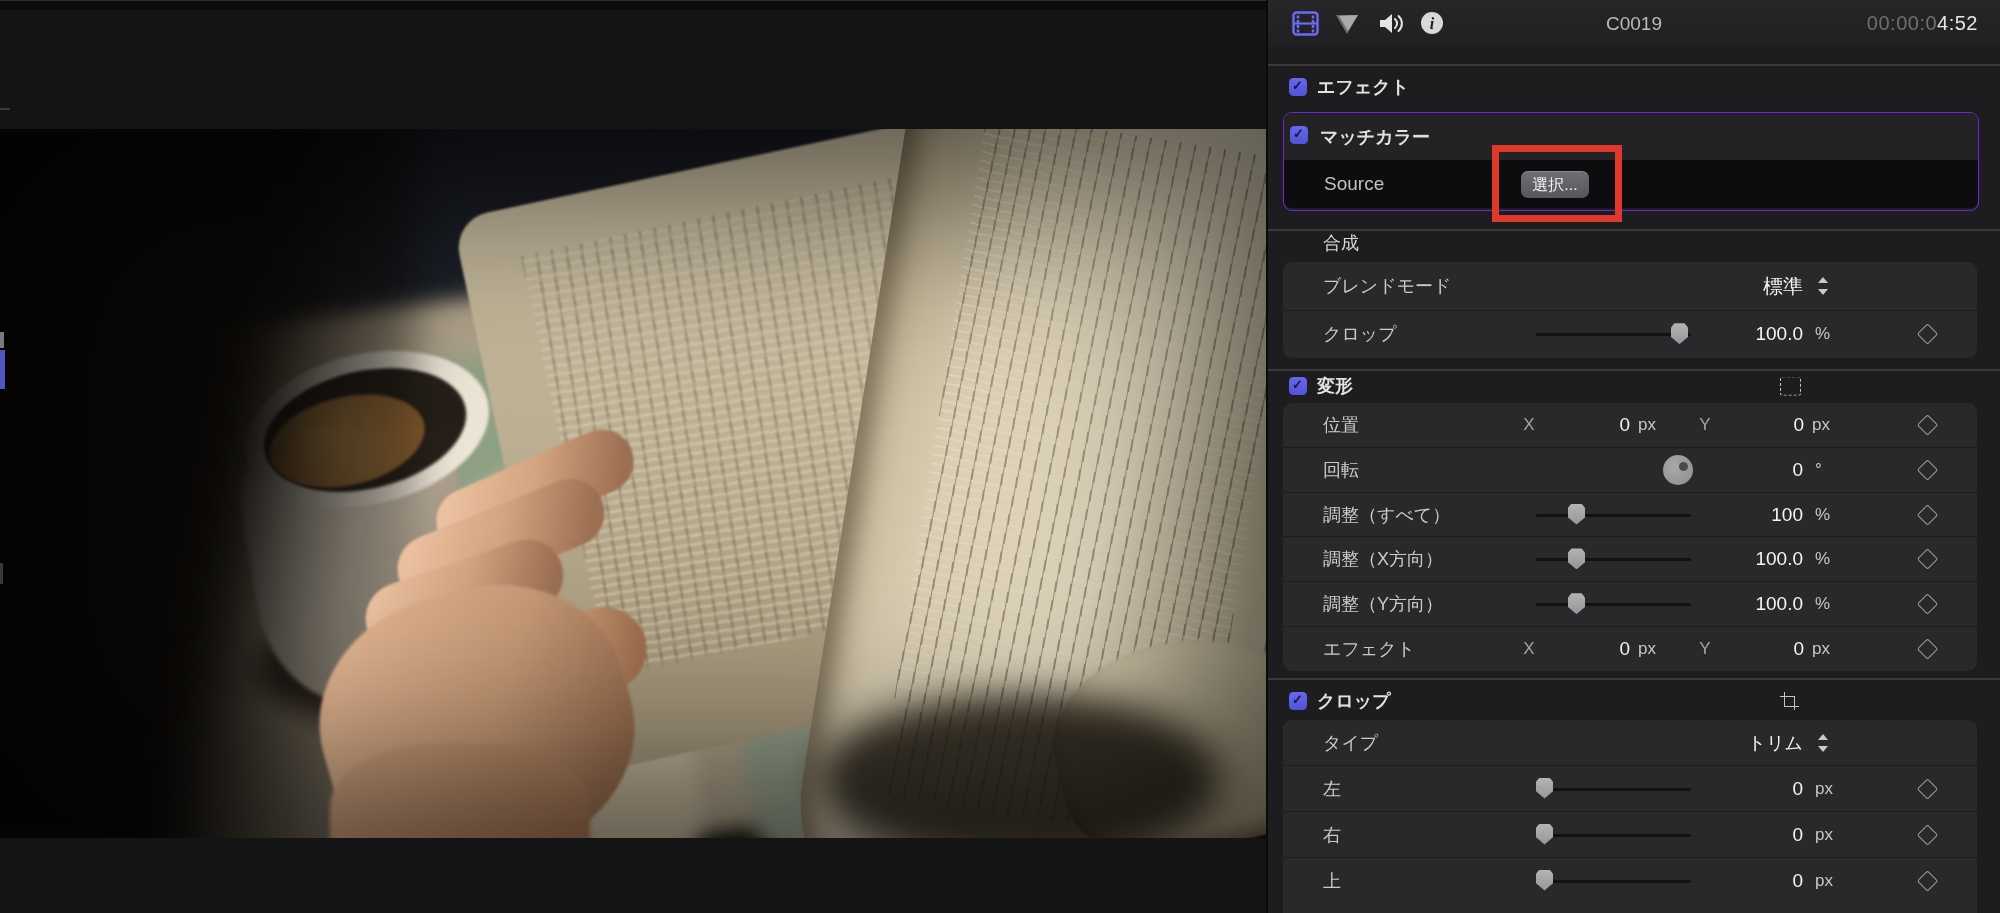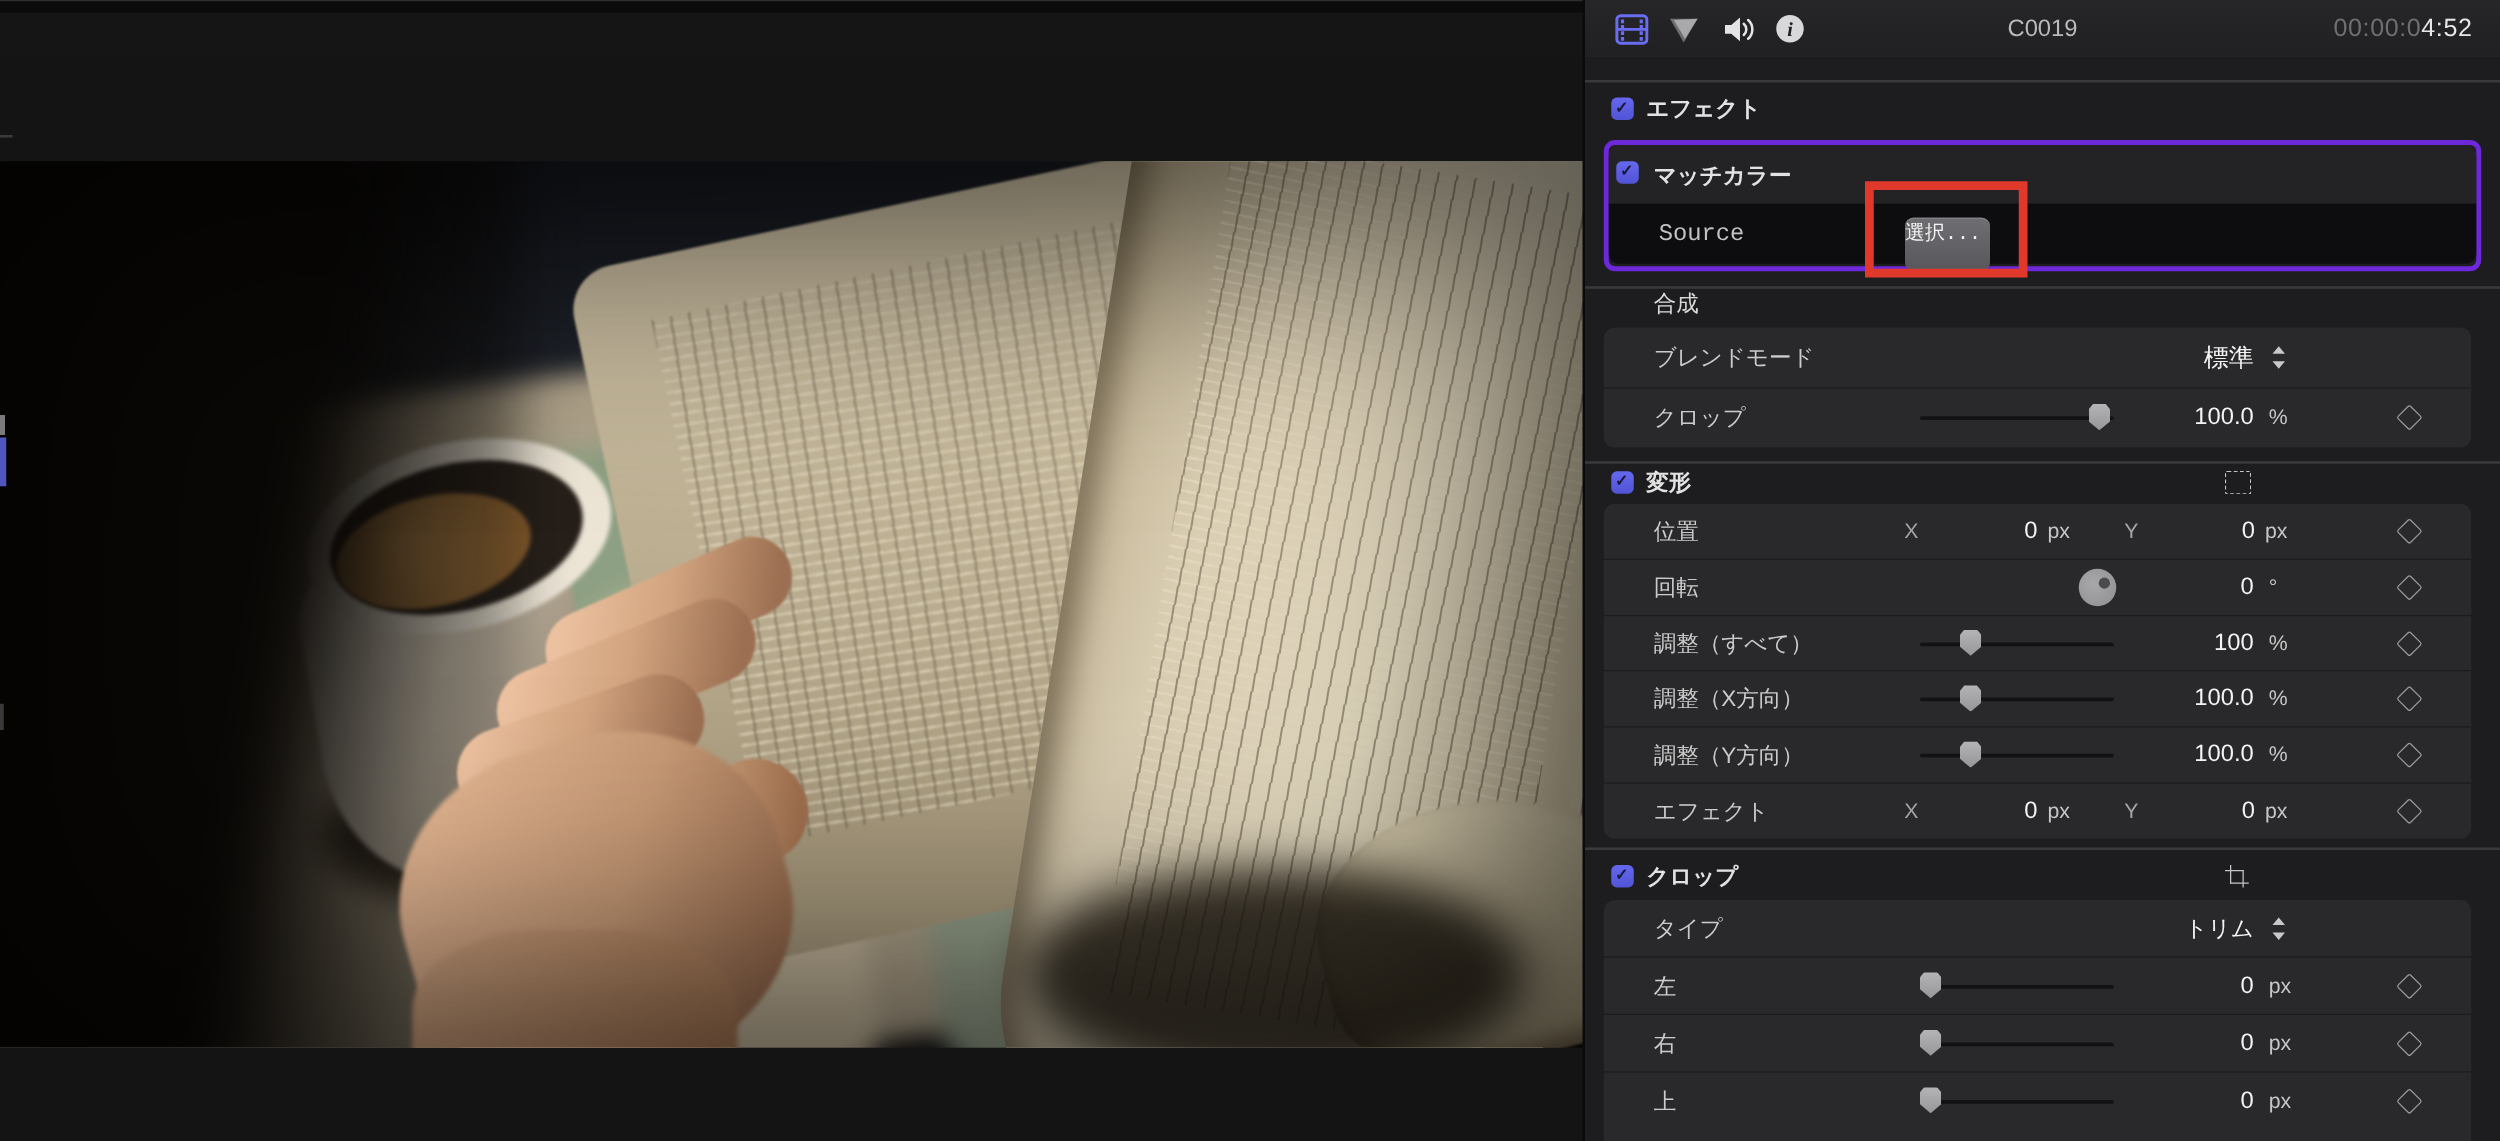--- a/index.html
+++ b/index.html
@@ -54,23 +54,23 @@
       border-right:5px solid transparent;border-bottom:6px solid #c9c9c9;}
   .updown::after{content:"";position:absolute;left:1px;bottom:1px;border-left:5px solid transparent;
       border-right:5px solid transparent;border-top:6px solid #c9c9c9;}
   .sec-icon{position:absolute;left:512px;top:50%;transform:translateY(-50%);width:19px;height:17px;
       border:1.6px dashed #c4c4c6;border-radius:2px;}
   .crop-glyph{position:absolute;left:512px;top:50%;transform:translateY(-50%);width:19px;height:18px;}
   .crop-glyph::before{content:"";position:absolute;left:4px;top:0;width:14px;height:14px;
       border-left:1.7px solid #c4c4c6;border-bottom:1.7px solid #c4c4c6;}
   .crop-glyph::after{content:"";position:absolute;left:0px;top:4px;width:14px;height:13px;
       border-top:1.7px solid #c4c4c6;border-right:1.7px solid #c4c4c6;}
-  #select-btn{position:absolute;left:237px;top:11px;width:68px;height:43px;border-radius:7px;
+  #select-btn{position:absolute;left:237px;top:11px;width:68px;height:27px;border-radius:7px;
       background:linear-gradient(#6f6f73,#57575b);box-shadow:inset 0 1px 0 rgba(255,255,255,.18);
-      color:#f2f2f2;font-size:16px;text-align:left;line-height:27px;}
+      color:#f2f2f2;font-size:16px;text-align:center;line-height:27px;}
   #red-rect{position:absolute;left:224px;top:98px;width:116px;height:63px;border:7px solid #e0392c;z-index:30;}
   #tc .dim{color:#6f6f71;text-align:right;} #tc .bright{color:#e6e6e6;}
 
   
   #viewer{left:0;top:47px;width:1267px;height:866px;background:#141414;overflow:hidden;}
   #video{left:0;top:82px;width:1267px;height:709px;overflow:hidden;
          background:linear-gradient(115deg,#1d2026 0%,#16171b 40%,#0e0d0c 70%);}
   #video *{position:absolute;}
   .room{left:-60px;top:-50px;width:1400px;height:300px;background:linear-gradient(#14161c,#232831);
         transform:rotate(-4deg);filter:blur(14px);}
@@ -215,26 +215,26 @@
 
   <div class="abs" id="inspector">
 
     <div class="abs divider" style="top:17px;"></div>
 
     <div class="abs" style="left:0;top:23px;width:732px;height:34px;">
       <div class="checkbox" style="left:21px;top:8px;"></div>
       <div class="hdr-label">エフェクト</div>
     </div>
 
-    <div class="abs group" style="top:65px;height:97px;background:none;border:4px solid #6d28d9;">
+    <div class="abs group" style="top:65px;height:97px;background:none;border:1px solid #6d28d9;">
       <div style="position:relative;height:47px;background:#232325;border-radius:8px 8px 0 0;">
         <div class="checkbox" style="left:6px;top:13px;"></div>
         <div class="hdr-label" style="left:36px;">マッチカラー</div>
       </div>
-      <div style="position:relative;height:48px;background:#0d0d0f;border-radius:0 0 8px 8px;font-family:Liberation Mono, monospace;">
+      <div style="position:relative;height:48px;background:#0d0d0f;border-radius:0 0 8px 8px;">
         <div class="lbl" style="color:#c2c2c4;font-size:19px;">Source</div>
         <div id="select-btn">選択...</div>
       </div>
     </div>
     <div id="red-rect"></div>
 
     <div class="abs divider" style="top:182px;"></div>
 
     <div class="abs sec-label" style="left:55px;top:184px;height:24px;line-height:24px;">合成</div>
     <div class="abs group" style="top:215px;height:96px;display:flex;flex-direction:column;">

